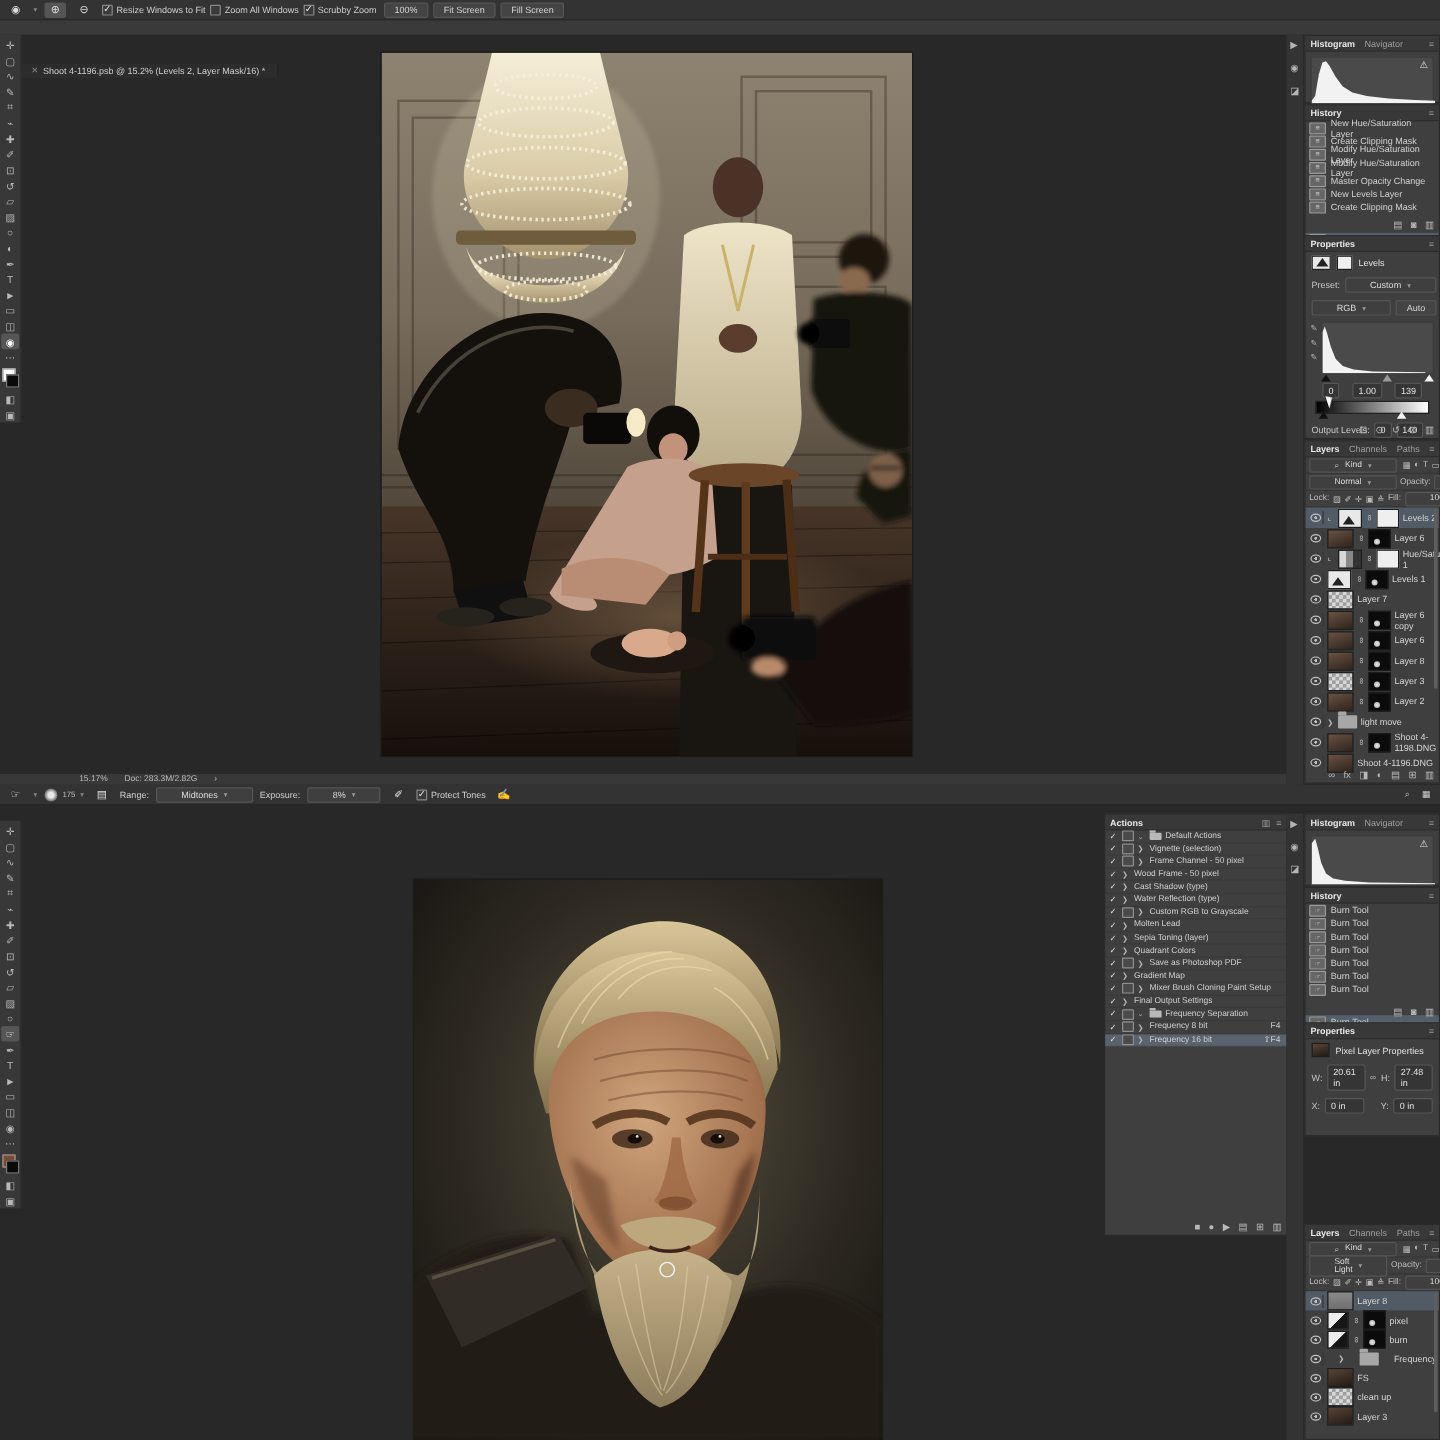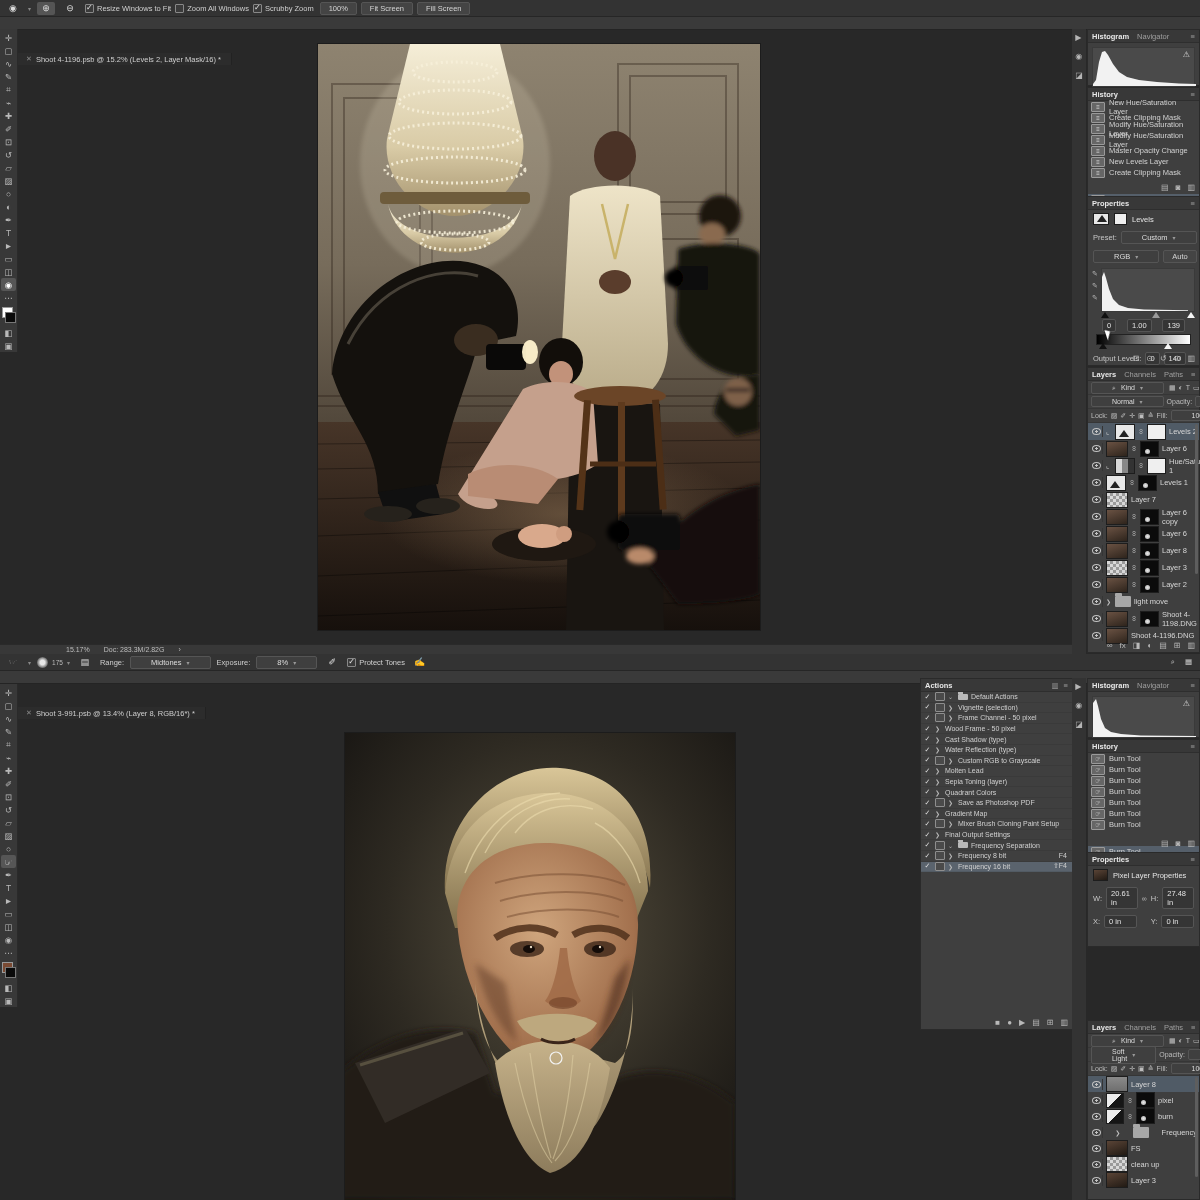--- a/index.html
+++ b/index.html
@@ -718,26 +718,20 @@
       <span class="box"></span>
       <span>Protect Tones</span>
     </span>
     <span class="tool-badge">✍</span>
     <span style="margin-left:auto;display:flex;gap:10px;padding-right:8px;">
       <span>⌕</span>
       <span>▦</span>
     </span>
   </div>
 
-  <div class="p tabbar" style="top:671px;">
-    <div class="tab">
-      <span class="x">✕</span>
-      <span>Shoot 3-991.psb @ 13.4% (Layer 8, RGB/16*) *</span>
-    </div>
-  </div>
 
   <div class="p toolcol" style="top:684px;left:0;">
     <div>
 
         <div class="tool">
           <span>✛</span>
         </div>
 
         <div class="tool">
           <span>▢</span>

